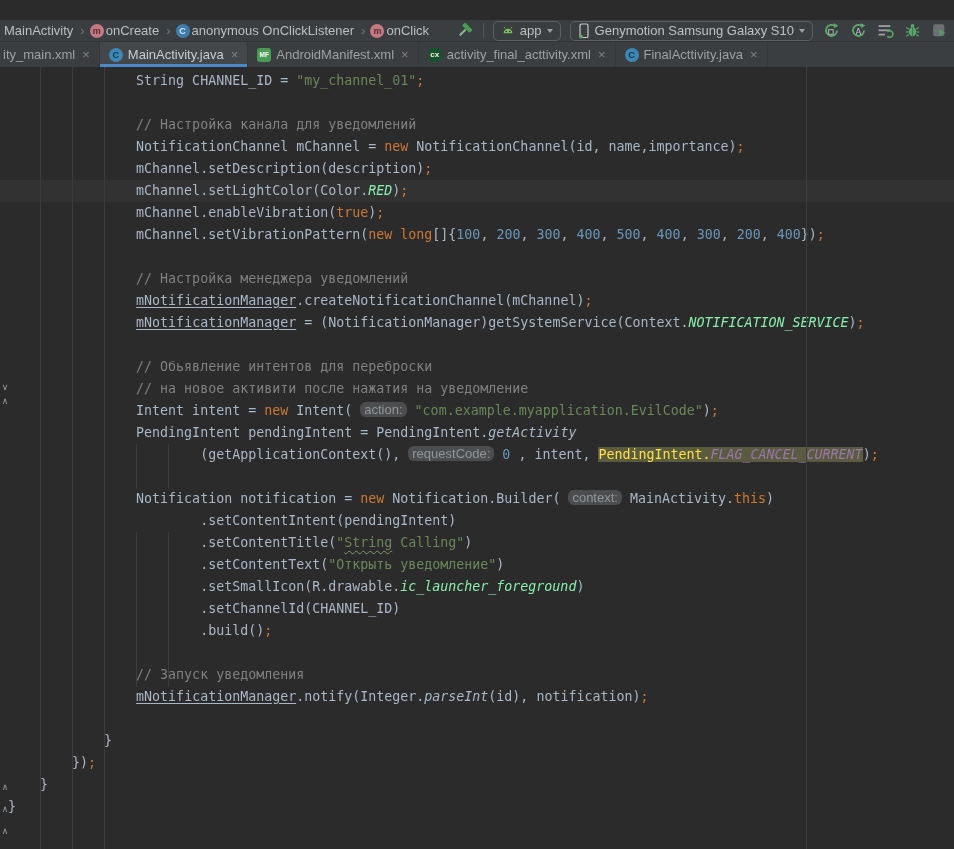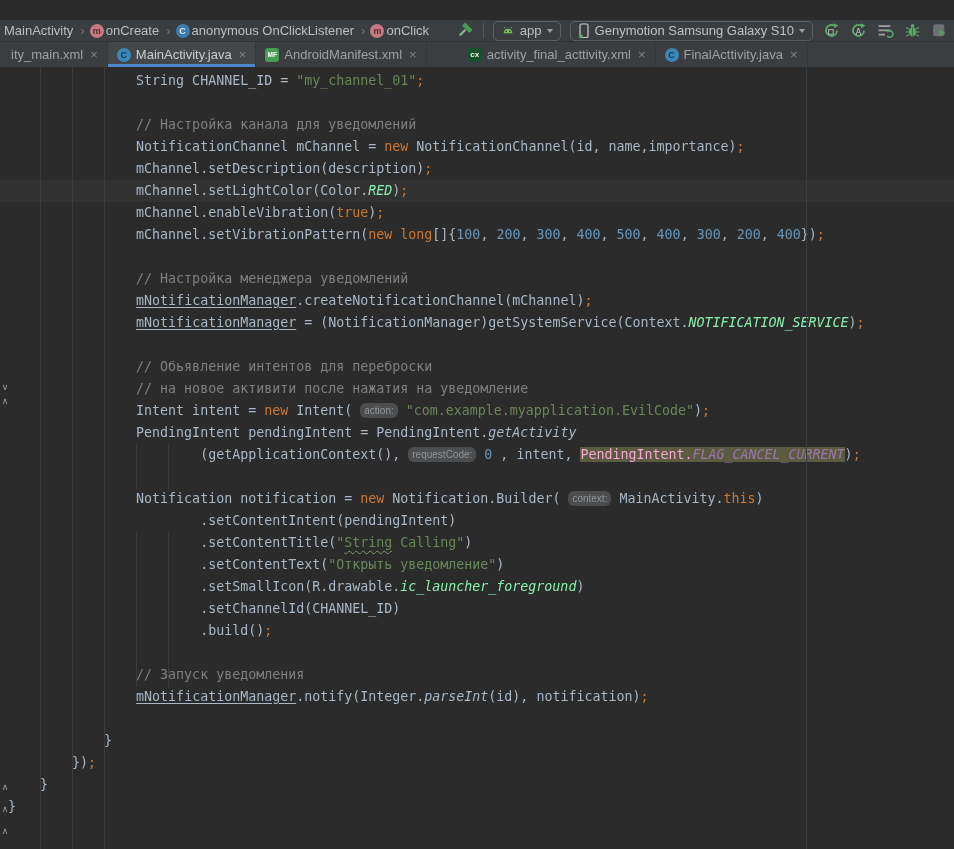--- a/index.html
+++ b/index.html
@@ -28,57 +28,57 @@
   .act-icon{display:inline-flex;align-items:center;justify-content:center;width:18px;height:18px;}
   
   .fic{
     display:inline-block;box-sizing:border-box;width:14px;height:14px;border-radius:50%;
     font:bold 9px/14px "Liberation Sans",sans-serif;text-align:center;flex:none;
   }
   .fic-method{background:#C57A82;color:#5d2b33;}
   .fic-anonymous-class{background:#3E7CAE;color:#cfe6f6;}
   .fic-class{background:#3C87B5;color:#12374f;}
   .fic-manifest{background:#499C54;color:#ffffff;border-radius:3px;font-size:6.5px;line-height:14px;}
-  .fic-layout{background:#14532d;color:#ffe9d2;border-radius:0;font-size:8px;line-height:13px;margin-left:32px;}
+  .fic-layout{background:#14532d;color:#ffe9d2;border-radius:5px;font-size:8px;line-height:13px;}
   
   .tabbar{
     box-sizing:border-box;height:25px;background:#3b3e40;display:flex;align-items:stretch;
     font-size:13px;white-space:nowrap;overflow:hidden;
   }
   .tab{
     display:flex;align-items:center;gap:5px;padding:0 9px;color:#9da1a4;
     border-right:1px solid #35383a;cursor:default;box-sizing:border-box;
   }
-  .tab:first-child{padding-left:11px;}
+  .tab:first-child{padding-left:3px;}
   .tab.active{background:#434749;color:#c9cdcf;box-shadow:inset 0 -3px 0 #4a88c7;}
   .tab-close{color:#7e8487;font-size:13px;margin-left:2px;line-height:1;}
   
   .editor{
     position:relative;height:802px;background:#2b2b2b;overflow:hidden;
     font-family:"DejaVu Sans Mono","Liberation Mono",monospace;
     font-size:13.3px;color:#a9b7c6;
   }
   #code-lines{position:absolute;left:0;top:3px;right:0;}
   .line{height:22px;line-height:22px;white-space:pre;padding-left:8px;}
   .line.cur{background:#323232;}
   .sg-p{color:#a9b7c6;}
   .sg-k{color:#cc7832;}
   .sg-s{color:#6a8759;}
   .sg-sq{color:#6a8759;text-decoration:underline wavy #7d9a68 1px;text-underline-offset:3px;}
   .sg-c{color:#808080;}
   .sg-n{color:#6897bb;}
   .sg-v{color:#86efac;font-style:italic;}
   .sg-m{color:#a9b7c6;font-style:italic;}
   .sg-f{color:#a9b7c6;text-decoration:underline;text-underline-offset:2px;}
-  .sg-ph{color:#f9a8d4;background:#5b5b40;}
+  .sg-ph{color:#fde047;background:#5b5b40;}
   .sg-vh{color:#9876aa;font-style:italic;background:#5b5b40;}
   .sg-h{
     display:inline-block;background:#4b4d4f;color:#929699;border-radius:6px;
     padding:0 4px;height:15px;line-height:15px;vertical-align:1px;
-    font-family:"Liberation Sans",sans-serif;font-size:10px;font-style:normal;
+    font-family:"Liberation Sans",sans-serif;font-size:13px;font-style:normal;
   }
   .guide{position:absolute;width:1px;background:#3c3c3c;pointer-events:none;}
   .guide.full{top:0;bottom:0;}
   .margin-line{position:absolute;left:806px;top:0;bottom:0;width:1px;background:#3b3e40;pointer-events:none;}
   .fold{
     position:absolute;left:0;width:10px;text-align:center;color:#9aa0a3;
     font-family:"DejaVu Sans",sans-serif;font-size:9px;line-height:9px;
   }
 </style>
 </head>

